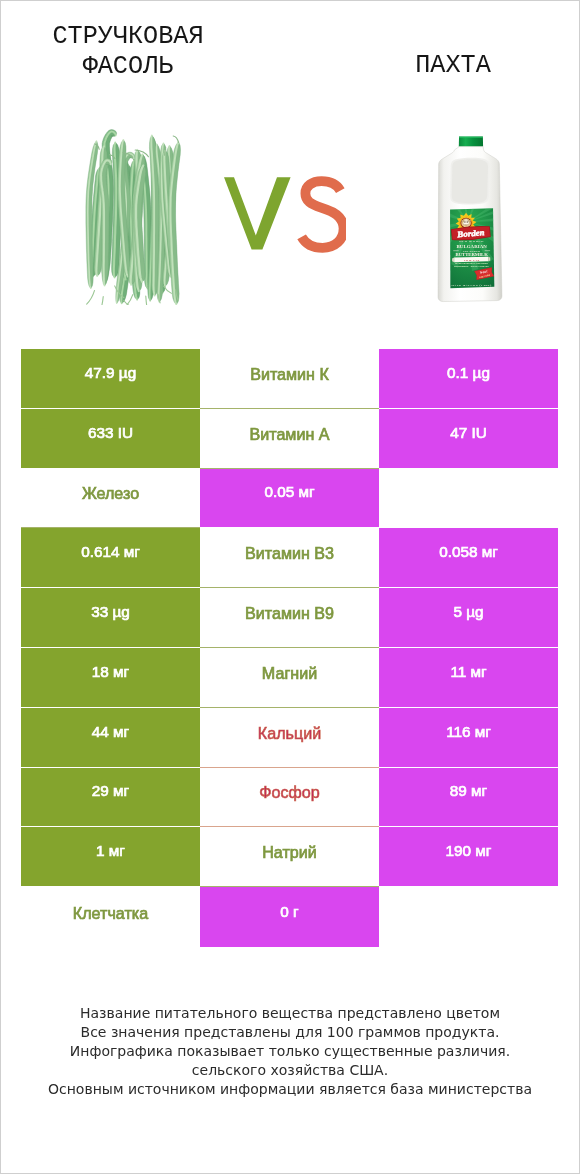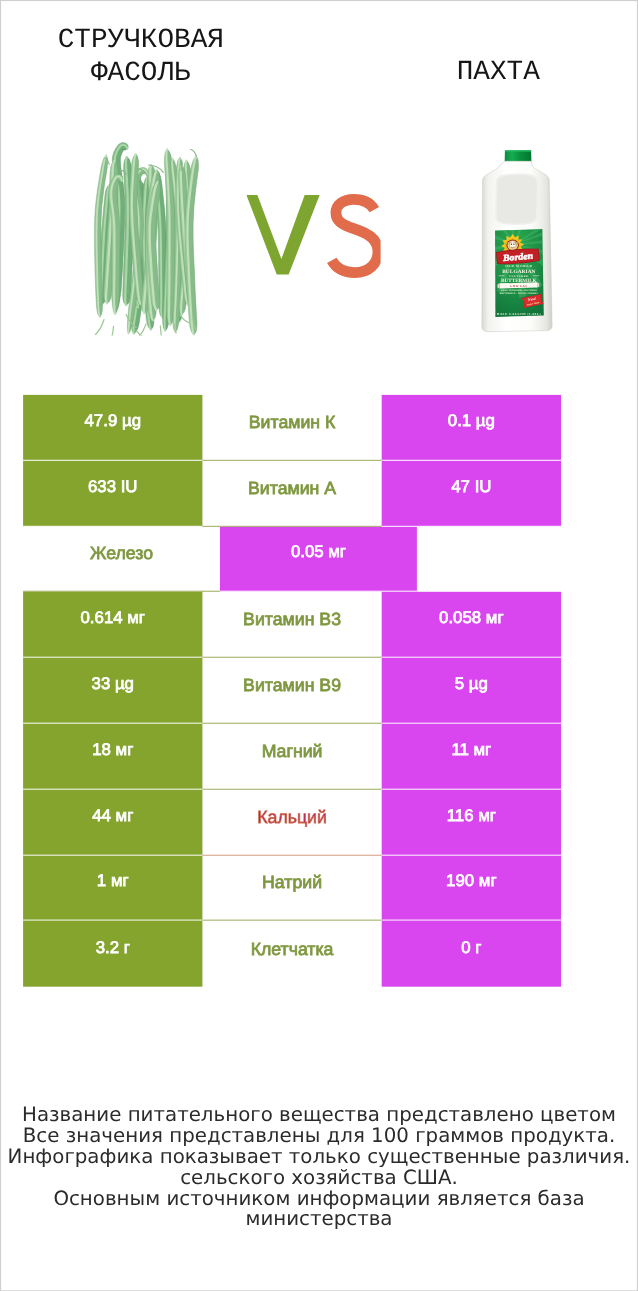--- a/index.html
+++ b/index.html
@@ -12,36 +12,36 @@
   .title{position:absolute;text-align:center;color:#161616;font-family:Liberation Mono, monospace;font-size:25.2px;line-height:30px;font-weight:400;}
   .title-left{left:7px;top:21px;width:240px;}
   .title-right{left:332px;top:50px;width:240px;}
 
   .vs{position:absolute;left:223px;top:175px;width:122px;height:78px;}
 
   .beans{position:absolute;left:75px;top:124px;width:120px;height:180px;}
   .jug{position:absolute;left:433px;top:133px;width:78px;height:176px;}
 
   
-  .tbl{position:absolute;left:20px;top:358px;width:489px;}
+  .tbl{position:absolute;left:20px;top:348px;width:537px;}
   .row{position:relative;height:59.8px;display:flex;}
   .cell{display:flex;align-items:center;justify-content:center;box-sizing:border-box;padding-bottom:8px;}
   .c-left{width:179px;color:#fff;font-size:15.3px;font-weight:400;letter-spacing:0px;padding-bottom:11px;-webkit-text-stroke:0.7px #fff;}
   .c-mid{width:179px;font-size:16.1px;font-weight:400;letter-spacing:0px;}
   .c-right{width:179px;color:#fff;font-size:15.3px;font-weight:400;letter-spacing:0px;padding-bottom:11px;-webkit-text-stroke:0.7px #fff;}
   .c-left{background:#84a42d;}
   .c-right{background:#d946ef;}
   .w-left .c-mid{color:#7f9840;-webkit-text-stroke:0.7px #7f9840;}
   .w-right .c-mid{color:#be185d;-webkit-text-stroke:0.7px #cc6b4c;}
   .row:not(:last-child).w-left .c-mid{border-bottom:1px solid #a5b36a;}
   .row:not(:last-child).w-right .c-mid{border-bottom:1px solid #d9a58d;}
   .row:not(:last-child) .c-left,.row:not(:last-child) .c-right{border-bottom:1.8px solid #fff;}
 
   
-  .note{position:absolute;left:0;top:1003px;width:578px;text-align:center;color:#2b2b2b;font-family:"DejaVu Sans",sans-serif;font-size:18px;line-height:19.05px;}
+  .note{position:absolute;left:0;top:1003px;width:578px;text-align:center;color:#2b2b2b;font-family:"DejaVu Sans",sans-serif;font-size:14px;line-height:19.05px;}
 </style>
 </head>
 <body>
 
 <div class="page">
 
   <div class="hdr">
     <div class="title title-left">СТРУЧКОВАЯ ФАСОЛЬ</div>
     <div class="title title-right">ПАХТА</div>
     <div class="vs">
@@ -290,27 +290,31 @@
     <div class="row w-left">
       <div class="cell c-left">18 мг</div>
       <div class="cell c-mid">Магний</div>
       <div class="cell c-right">11 мг</div>
     </div>
     <div class="row w-right">
       <div class="cell c-left">44 мг</div>
       <div class="cell c-mid">Кальций</div>
       <div class="cell c-right">116 мг</div>
     </div>
+    <div class="row w-right">
+      <div class="cell c-left">29 мг</div>
+      <div class="cell c-mid">Фосфор</div>
+      <div class="cell c-right">89 мг</div>
+    </div>
     <div class="row w-left">
       <div class="cell c-left">1 мг</div>
       <div class="cell c-mid">Натрий</div>
       <div class="cell c-right">190 мг</div>
     </div>
     <div class="row w-left">
-      <div class="cell c-left">3.2 г</div>
       <div class="cell c-mid">Клетчатка</div>
       <div class="cell c-right">0 г</div>
     </div>
   </div>
 
   <div class="note">
     <div>Название питательного вещества представлено цветом</div>
     <div>Все значения представлены для 100 граммов продукта.</div>
     <div>Инфографика показывает только существенные различия.</div>
     <div>сельского хозяйства США.</div>

